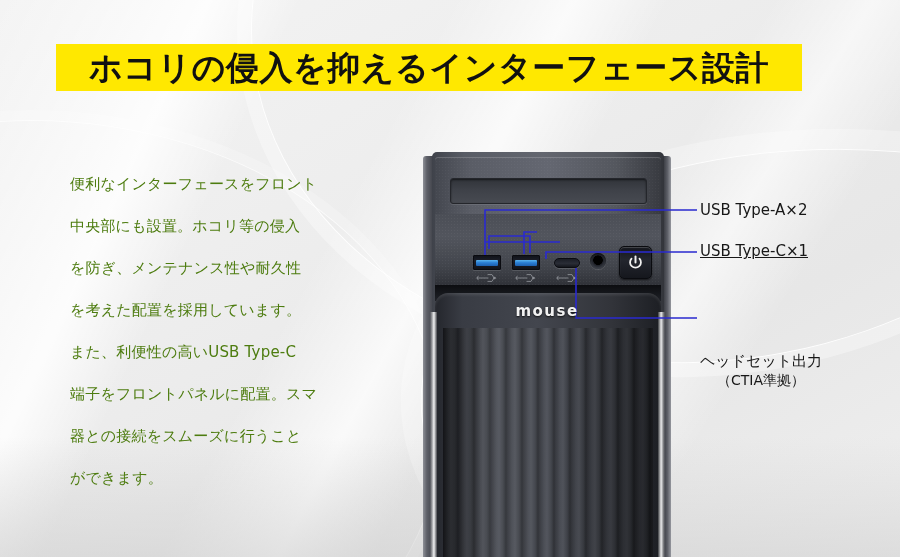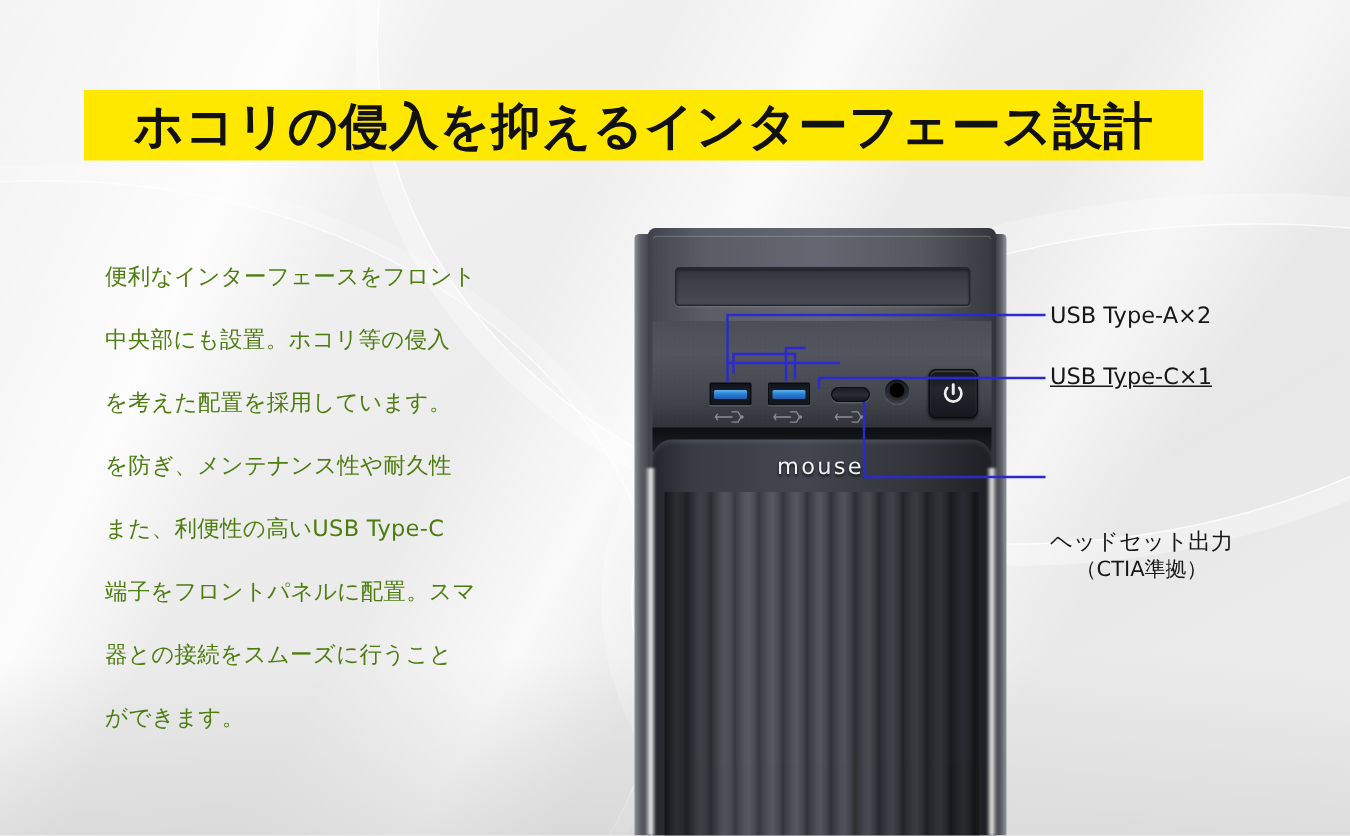--- a/index.html
+++ b/index.html
@@ -28,21 +28,21 @@
        box-shadow:0 0 0 20px rgba(255,255,255,.28);
        transform:rotate(4deg);}
   .sw3{left:-380px;top:120px;width:820px;height:620px;
        border:1px solid rgba(255,255,255,.7);
        box-shadow:0 0 0 10px rgba(255,255,255,.22);}
   .bg-dark{position:absolute;left:0;right:0;bottom:0;height:120px;
        background:linear-gradient(180deg,rgba(215,215,215,0) 0%,rgba(206,206,206,.55) 100%);}
 
   
   #headline{
-    position:absolute;left:56px;top:60px;width:746px;height:47px;
+    position:absolute;left:56px;top:44px;width:746px;height:47px;
     background:#ffe800;display:flex;align-items:center;justify-content:center;
   }
   #headline .txt{
     font-size:33px;font-weight:bold;color:#111;letter-spacing:.5px;
     white-space:nowrap;line-height:1;
     font-family:"DejaVu Sans","Liberation Sans",sans-serif;
   }
 
   
   #copy{position:absolute;left:55px;top:148px;width:350px;}
@@ -115,21 +115,21 @@
 
   
   .t-lower{position:absolute;left:12px;top:141px;right:10px;bottom:0;
     background:linear-gradient(90deg,#24262c 0%,#393c44 12%,#43464e 45%,#32343a 78%,#1d1f24 100%);
     border-radius:13px 13px 0 0;
     box-shadow:inset 0 2px 3px rgba(255,255,255,.10);}
   .t-lowertop{position:absolute;left:12px;top:133px;right:10px;height:16px;
     background:linear-gradient(180deg,#0c0d10 0%,#17191e 60%,#202228 100%);}
 
   .logo{position:absolute;left:0;right:0;top:150px;text-align:center;
-    font-size:15px;font-weight:normal;color:#f2f2f2;letter-spacing:1.5px;
+    font-size:15px;font-weight:bold;color:#f2f2f2;letter-spacing:1.5px;
     font-family:"DejaVu Sans","Liberation Sans",sans-serif;
     text-shadow:0 1px 2px rgba(0,0,0,.8);z-index:3;}
 
   .fins{position:absolute;left:20px;top:176px;right:18px;bottom:0;
     background:repeating-linear-gradient(90deg,
       #2b2d33 0px, #42454d 5px, #4a4d55 8px, #3a3d44 12px, #24262b 15px, #2b2d33 16px);
     opacity:.96;}
   .fins::after{content:"";position:absolute;inset:0;
     background:linear-gradient(90deg,rgba(0,0,0,.55) 0%,rgba(255,255,255,.09) 22%,
                rgba(255,255,255,.05) 55%,rgba(0,0,0,.5) 100%);}
@@ -162,22 +162,22 @@
   <div class="bg-dark"></div>
 
   <div id="headline">
     <span class="txt">ホコリの侵入を抑えるインターフェース設計</span>
   </div>
 
   <div id="copy">
     <p>
       <span class="ln">便利なインターフェースをフロント</span>
       <span class="ln">中央部にも設置。ホコリ等の侵入</span>
+      <span class="ln">を防ぎ、メンテナンス性や耐久性</span>
       <span class="ln">を考えた配置を採用しています。</span>
-      <span class="ln">を防ぎ、メンテナンス性や耐久性</span>
       <span class="ln">また、利便性の高いUSB Type-C</span>
       <span class="ln">端子をフロントパネルに配置。スマ</span>
       <span class="ln">器との接続をスムーズに行うこと</span>
       <span class="ln">ができます。</span>
     </p>
   </div>
 
   <div id="tower">
     <div class="t-sideL"></div>
     <div class="t-sideR"></div>

